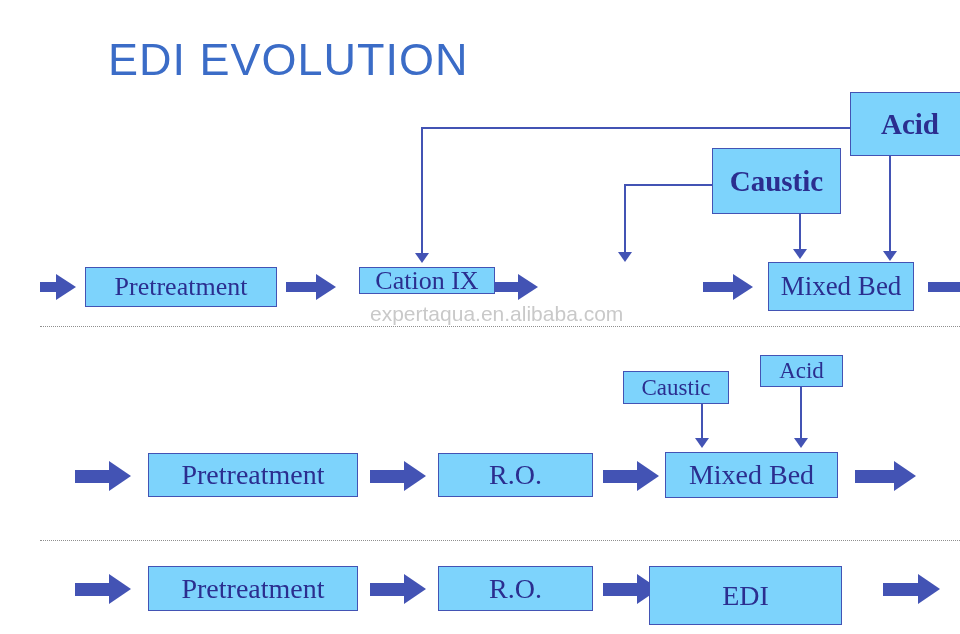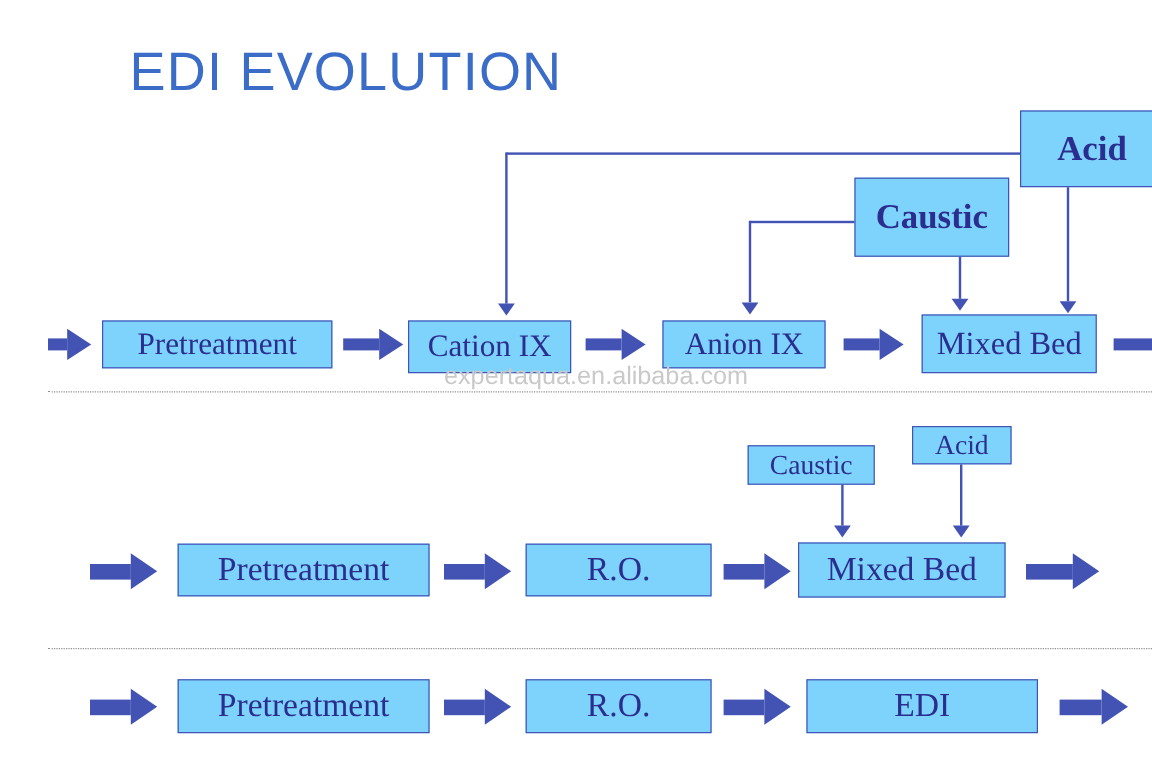--- a/index.html
+++ b/index.html
@@ -118,22 +118,21 @@
   <div class="harrow" style="left:663px; top:274px; width:50px; height:26px;">
     <div class="shaft"></div>
       <div class="head"></div>
   </div>
   <div class="harrow" style="left:888px; top:274px; width:58px; height:26px;">
     <div class="shaft"></div>
       <div class="head"></div>
   </div>
 
   <div class="box fs26" style="left:45px; top:267px; width:192px; height:40px;">Pretreatment</div>
-  <div class="box fs26" style="left:300px; top:267px; width:136px; height:44px;">Cation IX</div>
-  <div class="box fs26" style="left:512px; top:267px; width:136px; height:40px;">Anion IX</div>
+  <div class="box fs26" style="left:319px; top:267px; width:136px; height:27px;">Cation IX</div>
   <div class="box fs27" style="left:728px; top:262px; width:146px; height:49px;">Mixed Bed</div>
 
   <div class="watermark">expertaqua.en.alibaba.com</div>
   <div class="dotted" style="top:326px;"></div>
   <div class="dotted" style="top:540px;"></div>
 
   <div class="box chem2" style="left:583px; top:371px; width:106px; height:33px;">Caustic</div>
   <div class="box chem2" style="left:720px; top:355px; width:83px; height:32px;">Acid</div>
 
   <div class="vline" style="left:661px; top:404px; height:34px;"></div>
@@ -175,15 +174,15 @@
     <div class="shaft"></div>
       <div class="head"></div>
   </div>
   <div class="harrow lg" style="left:843px; top:574px; width:57px; height:30px;">
     <div class="shaft"></div>
       <div class="head"></div>
   </div>
 
   <div class="box fs28" style="left:108px; top:566px; width:210px; height:45px;">Pretreatment</div>
   <div class="box fs28" style="left:398px; top:566px; width:155px; height:45px;">R.O.</div>
-  <div class="box fs28" style="left:632px; top:566px; width:193px; height:45px;">EDI</div>
+  <div class="box fs28" style="left:609px; top:566px; width:193px; height:59px;">EDI</div>
 
 </div>
 
 </body></html>

